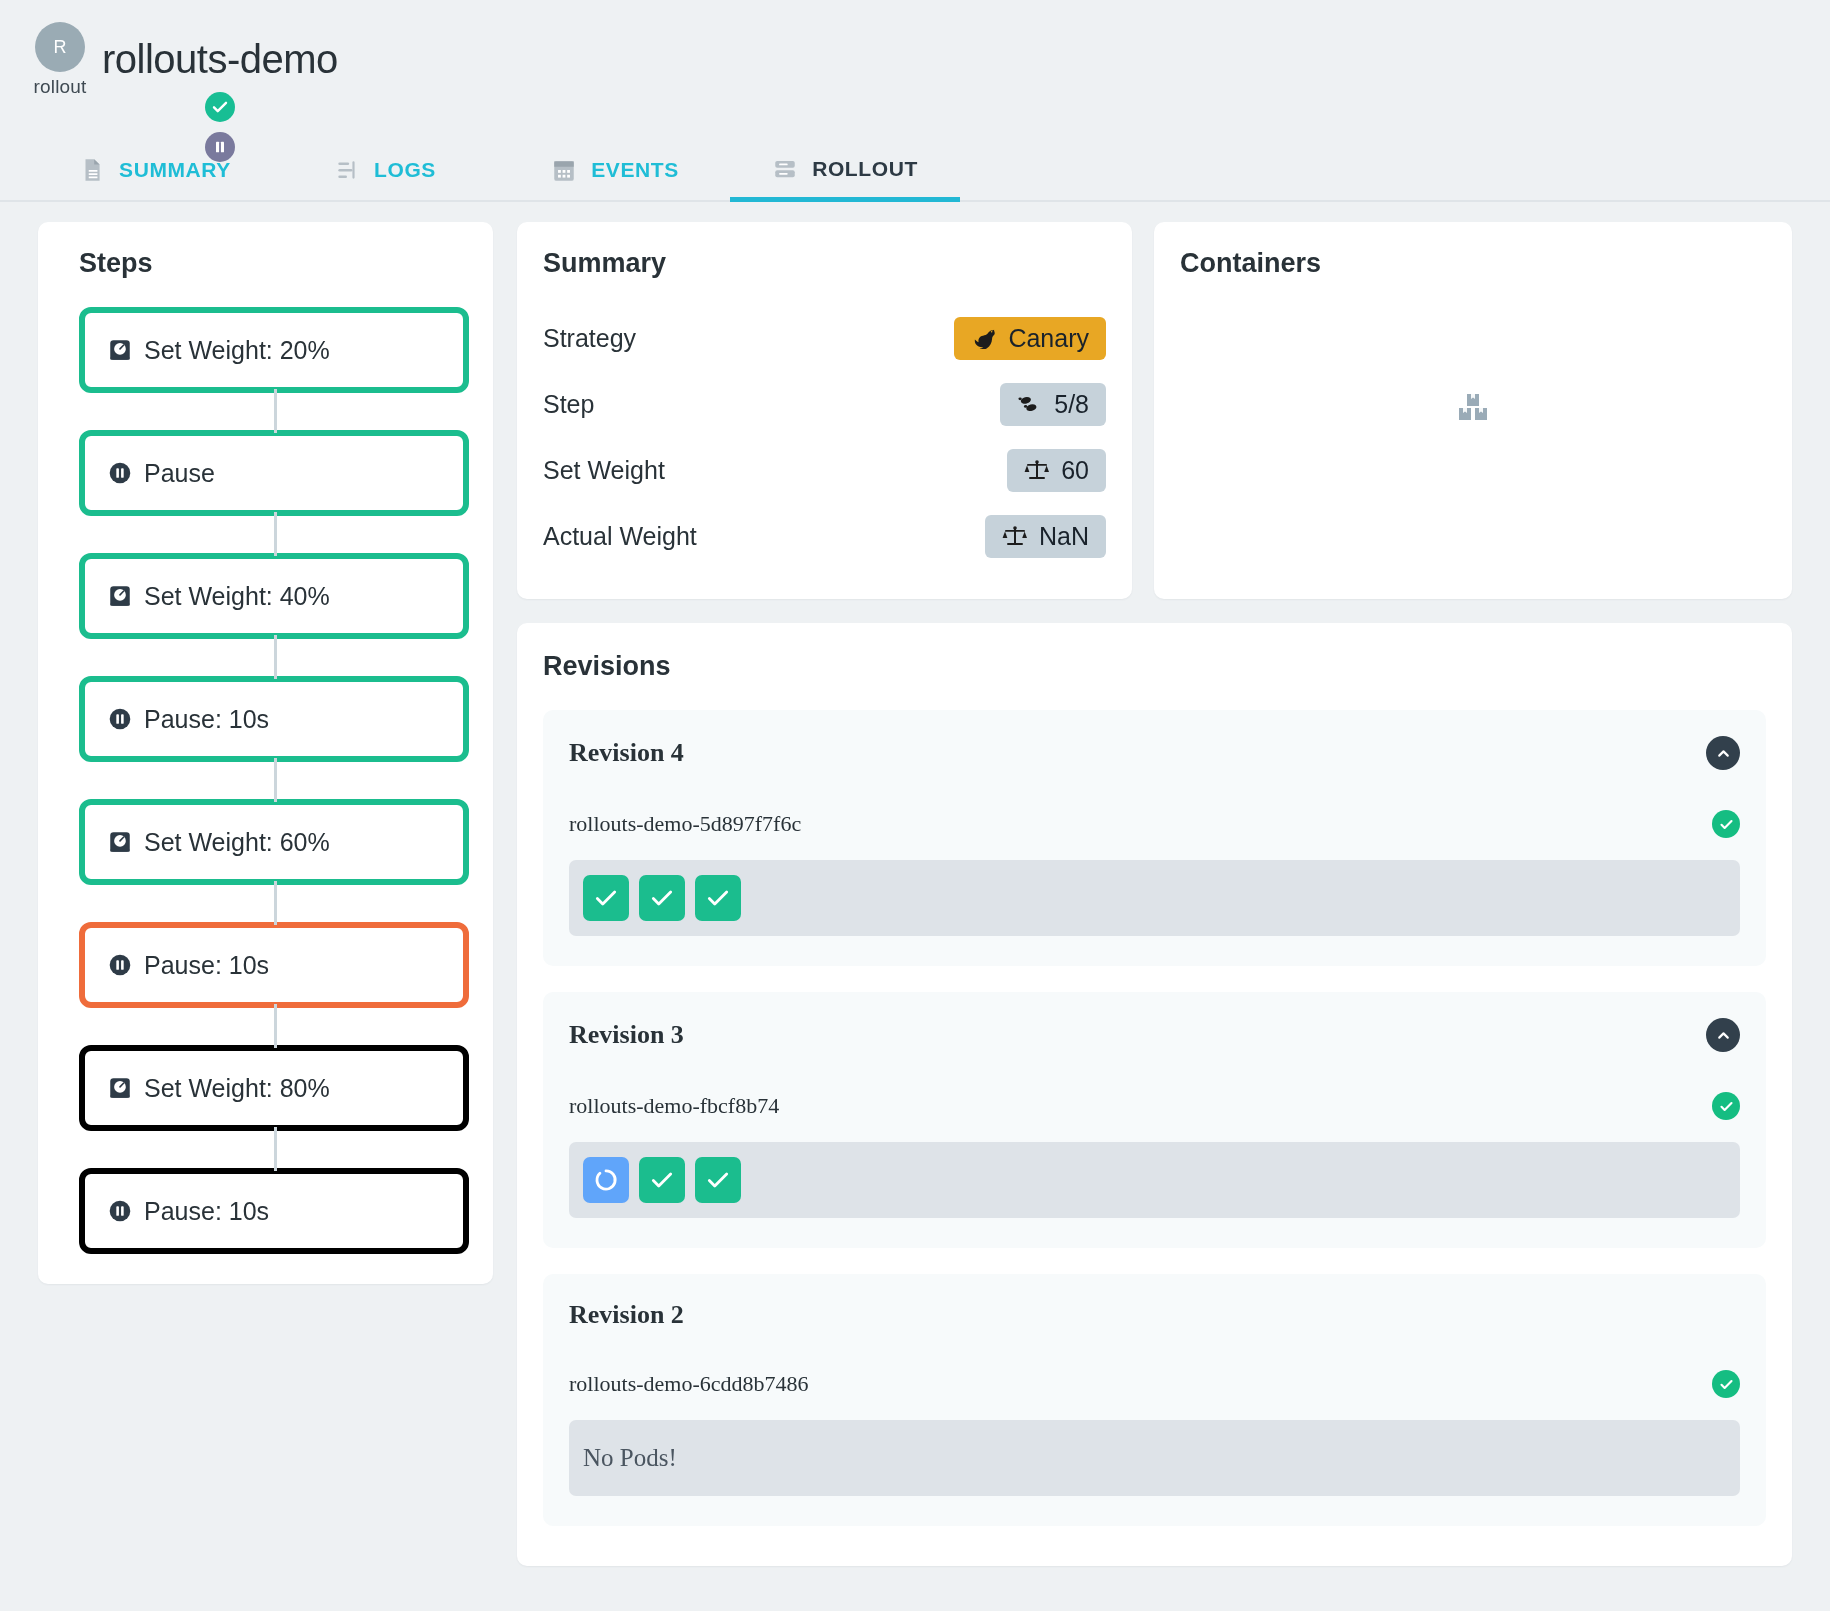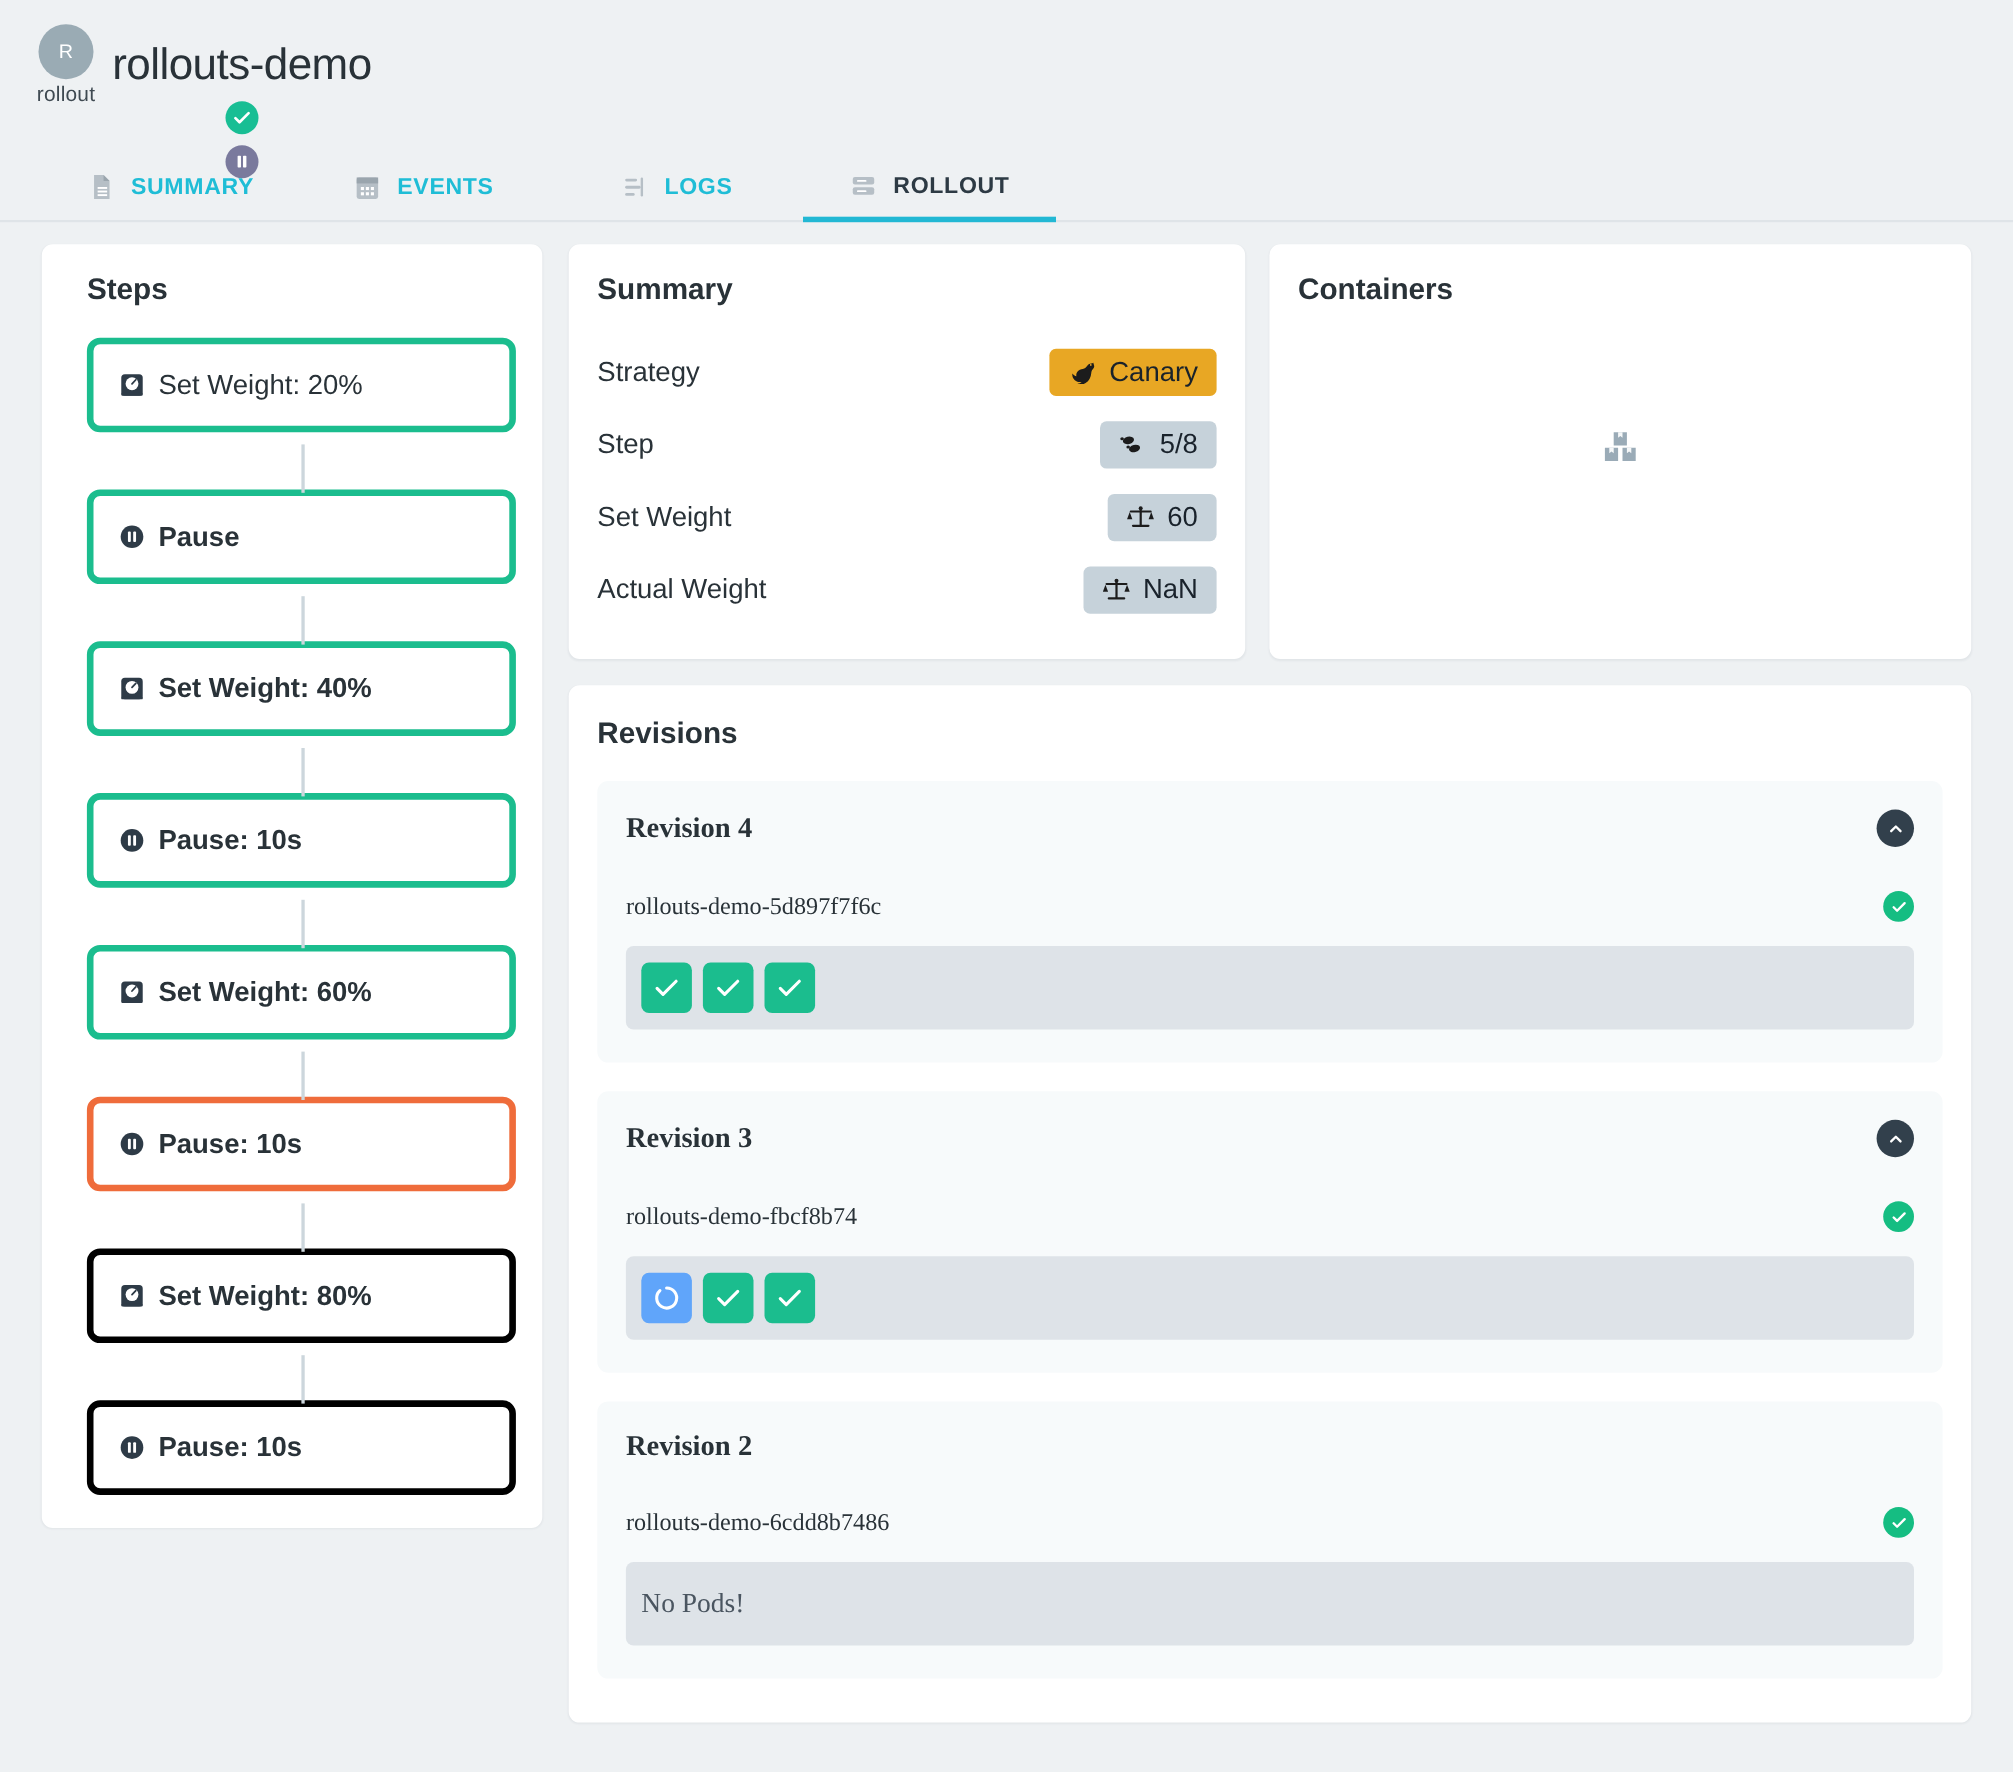--- a/index.html
+++ b/index.html
@@ -52,21 +52,21 @@
   .steps-card { padding: 26px 24px 30px 41px; }
   .steps-list { margin-top: 28px; position: relative; }
   .step {
     position: relative;
     border: 6px solid #000000; border-radius: 12px;
     background: #fff; height: 86px;
     display: flex; align-items: center; padding: 0 22px; gap: 11px;
   }
   .step.done { border-color: #1bbd8e; }
   .step.current { border-color: #ef6c3b; }
-  .step + .step { margin-top: 52px; font-weight: bold; }
+  .step + .step { margin-top: 37px; }
   .step + .step::before {
     content: ""; position: absolute; left: 50%; top: -47px;
     width: 3px; height: 44px; background: #ccd6dc;
   }
   .step-label { font-size: 25px; color: #293238; }
   .icon-sq { width: 26px; height: 26px; display: block; flex: 0 0 26px; }
 
   
   .summary-card { padding: 26px 26px 30px 26px; width: 615px; flex: 0 0 615px; }
   .sum-rows { margin-top: 26px; }
@@ -139,50 +139,50 @@
     <span class="tab-icon">
       <svg width="26" height="26" viewBox="0 0 24 24">
           <path d="M6 2h8l5 5v15H6z" fill="#b6bfc6"></path>
           <path d="M14 2l5 5h-5z" fill="#9aa5ad"></path>
           <rect x="9" y="12" width="8" height="1.6" fill="#fff"></rect>
           <rect x="9" y="15" width="8" height="1.6" fill="#fff"></rect>
           <rect x="9" y="18" width="8" height="1.6" fill="#fff"></rect>
         </svg>
     </span>
     <span>SUMMARY</span>
+  </div>
+  <div class="tab">
+    <span class="tab-icon">
+      <svg width="26" height="26" viewBox="0 0 24 24">
+          <g fill="#b6bfc6">
+            <rect x="4" y="5" width="10" height="2.4" rx="1.2"></rect>
+            <rect x="4" y="11" width="13" height="2.4" rx="1.2"></rect>
+            <rect x="4" y="17" width="8" height="2.4" rx="1.2"></rect>
+            <rect x="17" y="4" width="2" height="16" rx="1"></rect>
+          </g>
+        </svg>
+    </span>
+    <span>LOGS</span>
   </div>
   <div class="tab">
     <span class="tab-icon">
       <svg width="26" height="26" viewBox="0 0 24 24">
           <rect x="3" y="4" width="18" height="18" rx="2" fill="#b6bfc6"></rect>
           <rect x="3" y="4" width="18" height="5" fill="#9aa5ad"></rect>
           <g fill="#fff">
             <rect x="6.5" y="12" width="2.6" height="2.6"></rect>
             <rect x="10.7" y="12" width="2.6" height="2.6"></rect>
             <rect x="14.9" y="12" width="2.6" height="2.6"></rect>
             <rect x="6.5" y="16.4" width="2.6" height="2.6"></rect>
             <rect x="10.7" y="16.4" width="2.6" height="2.6"></rect>
             <rect x="14.9" y="16.4" width="2.6" height="2.6"></rect>
           </g>
         </svg>
     </span>
     <span>EVENTS</span>
-  </div>
-  <div class="tab">
-    <span class="tab-icon">
-      <svg width="26" height="26" viewBox="0 0 24 24">
-          <g fill="#b6bfc6">
-            <rect x="4" y="5" width="10" height="2.4" rx="1.2"></rect>
-            <rect x="4" y="11" width="13" height="2.4" rx="1.2"></rect>
-            <rect x="4" y="17" width="8" height="2.4" rx="1.2"></rect>
-            <rect x="17" y="4" width="2" height="16" rx="1"></rect>
-          </g>
-        </svg>
-    </span>
-    <span>LOGS</span>
   </div>
   <div class="tab active">
     <span class="tab-icon">
       <svg width="26" height="26" viewBox="0 0 24 24">
           <rect x="3" y="4.5" width="18" height="6.4" rx="1.8" fill="#b6bfc6"></rect>
           <rect x="3" y="13.1" width="18" height="6.4" rx="1.8" fill="#b6bfc6"></rect>
           <rect x="6.5" y="7" width="8" height="1.6" rx=".8" fill="#fff"></rect>
           <rect x="6.5" y="15.6" width="8" height="1.6" rx=".8" fill="#fff"></rect>
         </svg>
     </span>

